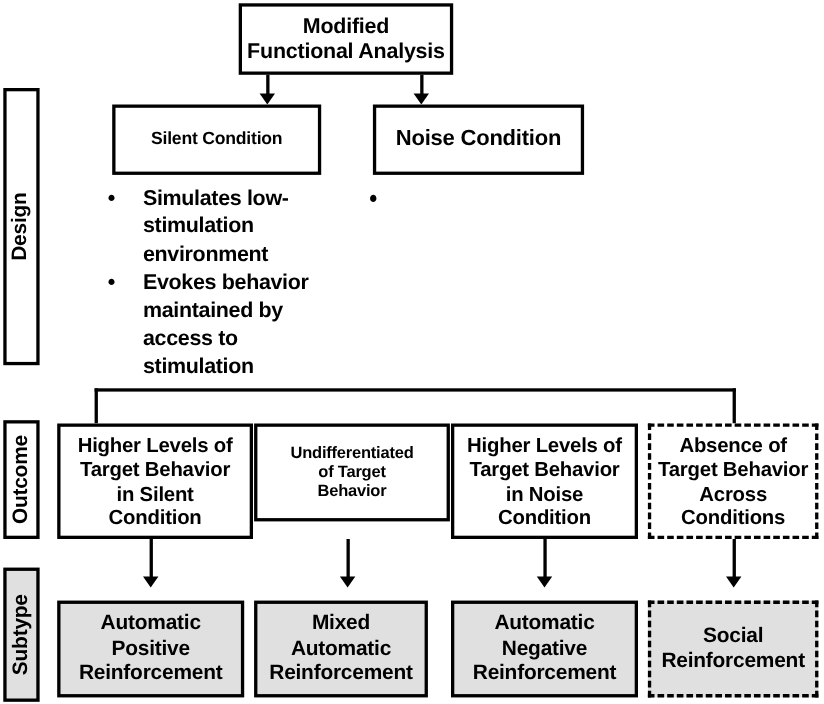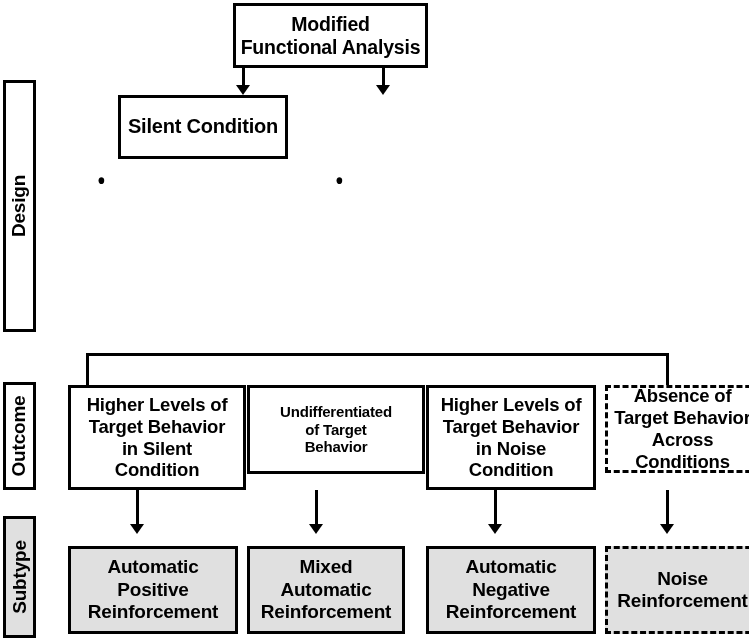--- a/index.html
+++ b/index.html
@@ -26,21 +26,20 @@
     border: 3px solid #000000;
     background: #ffffff;
     display: flex;
     align-items: center;
     justify-content: flex-start;
     text-align: center;
     font-weight: bold;
     color: #000000;
     line-height: 1.18;
     letter-spacing: -0.2px;
-    margin-left: 16px;
   }
   .node.dashed {
     border-style: dashed;
     border-width: 3px;
   }
   .node.shaded {
     background: #e0e0e0;
   }
   .node .txt {
     width: 100%;
@@ -133,30 +132,40 @@
     <span class="txt">Modified
 Functional Analysis</span>
   </div>
 
   <div class="vline" style="left:242px; top:68px; height:20px;"></div>
   <div class="arrowhead" style="left:236px; top:85px;"></div>
 
   <div class="vline" style="left:382px; top:68px; height:20px;"></div>
   <div class="arrowhead" style="left:376px; top:85px;"></div>
 
-  <div class="node" style="left:102px; top:95px; width:170px; height:64px; font-size:20px;">
+  <div class="node" style="left:102px; top:95px; width:190px; height:64px; font-size:16px;">
     <span class="txt">Silent Condition</span>
   </div>
+  <div class="node" style="left:339px; top:95px; width:192px; height:64px; font-size:20px;">
+    <span class="txt">Noise Condition</span>
+  </div>
 
   <ul class="bullets" style="left:96px; top:168px; width:215px;">
     <li>
       <span class="dot">•</span>
-    </li>
-    <li>
-      <span class="dot">•</span>
+      <span>Simulates low-
+stimulation
+environment</span>
+    </li>
+    <li>
+      <span class="dot">•</span>
+      <span>Evokes behavior
+maintained by
+access to
+stimulation</span>
     </li>
   </ul>
 
   <ul class="bullets" style="left:334px; top:168px; width:215px;">
     <li>
       <span class="dot">•</span>
     </li>
     <li>
       <span class="dot">•</span>
     </li>
@@ -178,21 +187,21 @@
     <span class="txt">Undifferentiated
 of Target
 Behavior</span>
   </div>
   <div class="node" style="left:410px; top:385px; width:170px; height:105px; font-size:18.5px;">
     <span class="txt">Higher Levels of
 Target Behavior
 in Noise
 Condition</span>
   </div>
-  <div class="node dashed" style="left:589px; top:385px; width:155px; height:88px; font-size:18.5px;">
+  <div class="node dashed" style="left:589px; top:385px; width:155px; height:105px; font-size:18.5px;">
     <span class="txt">Absence of
 Target Behavior
 Across
 Conditions</span>
   </div>
 
   <div class="vline" style="left:136px; top:490px; height:37px;"></div>
   <div class="arrowhead" style="left:130px; top:524px;"></div>
 
   <div class="vline" style="left:315px; top:490px; height:37px;"></div>
@@ -213,17 +222,17 @@
     <span class="txt">Mixed
 Automatic
 Reinforcement</span>
   </div>
   <div class="node shaded" style="left:410px; top:546px; width:170px; height:88px; font-size:19px;">
     <span class="txt">Automatic
 Negative
 Reinforcement</span>
   </div>
   <div class="node shaded dashed" style="left:589px; top:546px; width:155px; height:88px; font-size:19px;">
-    <span class="txt">Noise
+    <span class="txt">Social
 Reinforcement</span>
   </div>
 
 </div>
 
 </body></html>

